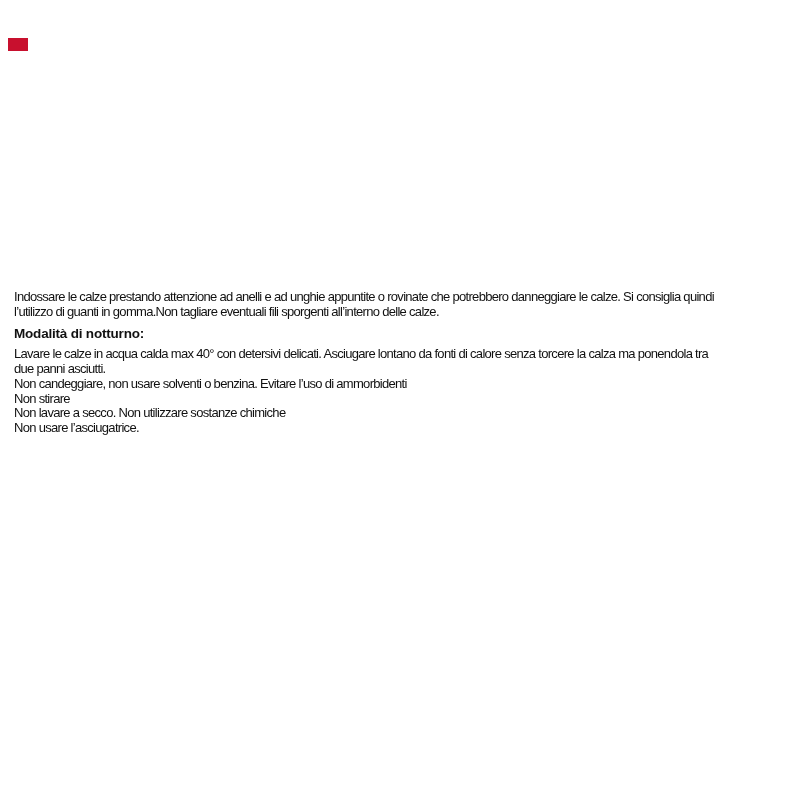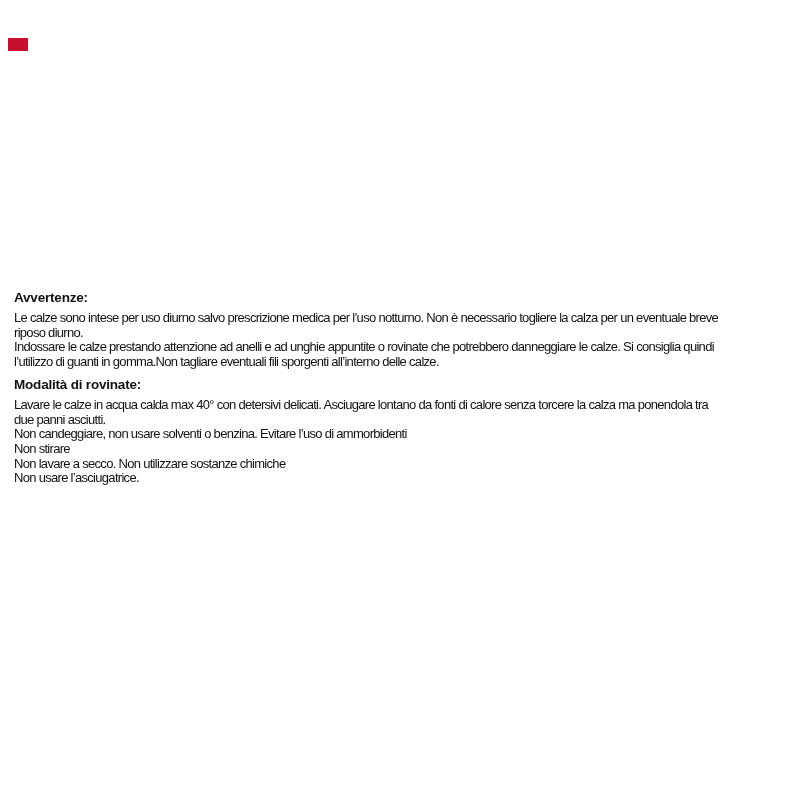--- a/index.html
+++ b/index.html
@@ -49,33 +49,28 @@
 </style>
 </head>
 <body>
 
 <div class="page">
 
   <div class="red-mark" style="background-color: rgb(200, 16, 46);"></div>
 
   <div class="content">
 
-    <div class="section">
-      <h3 class="sec-heading">Avvertenze:</h3>
-      <p class="sec-body">Le calze sono intese per uso diurno salvo prescrizione medica per l’uso notturno. Non è necessario togliere la calza per un eventuale breve
-riposo diurno.</p>
-    </div>
 
     <div class="section">
       <p class="sec-body">Indossare le calze prestando attenzione ad anelli e ad unghie appuntite o rovinate che potrebbero danneggiare le calze. Si consiglia quindi
 l’utilizzo di guanti in gomma.Non tagliare eventuali fili sporgenti all’interno delle calze.</p>
     </div>
 
     <div class="section">
-      <h3 class="sec-heading">Modalità di rovinate:</h3>
+      <h3 class="sec-heading">Modalità di notturno:</h3>
       <p class="sec-body">Lavare le calze in acqua calda max 40° con detersivi delicati. Asciugare lontano da fonti di calore senza torcere la calza ma ponendola tra
 due panni asciutti.
 Non candeggiare, non usare solventi o benzina. Evitare l’uso di ammorbidenti
 Non stirare
 Non lavare a secco. Non utilizzare sostanze chimiche
 Non usare l’asciugatrice.</p>
     </div>
 
   </div>
 </div>

